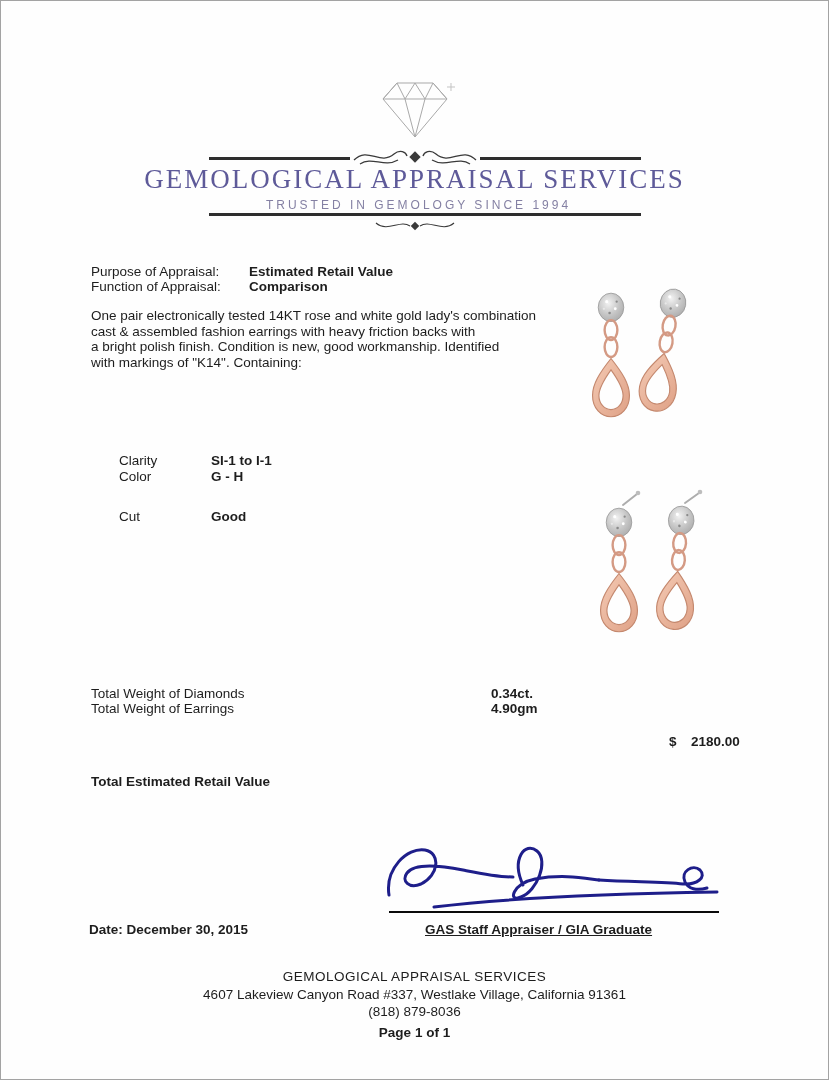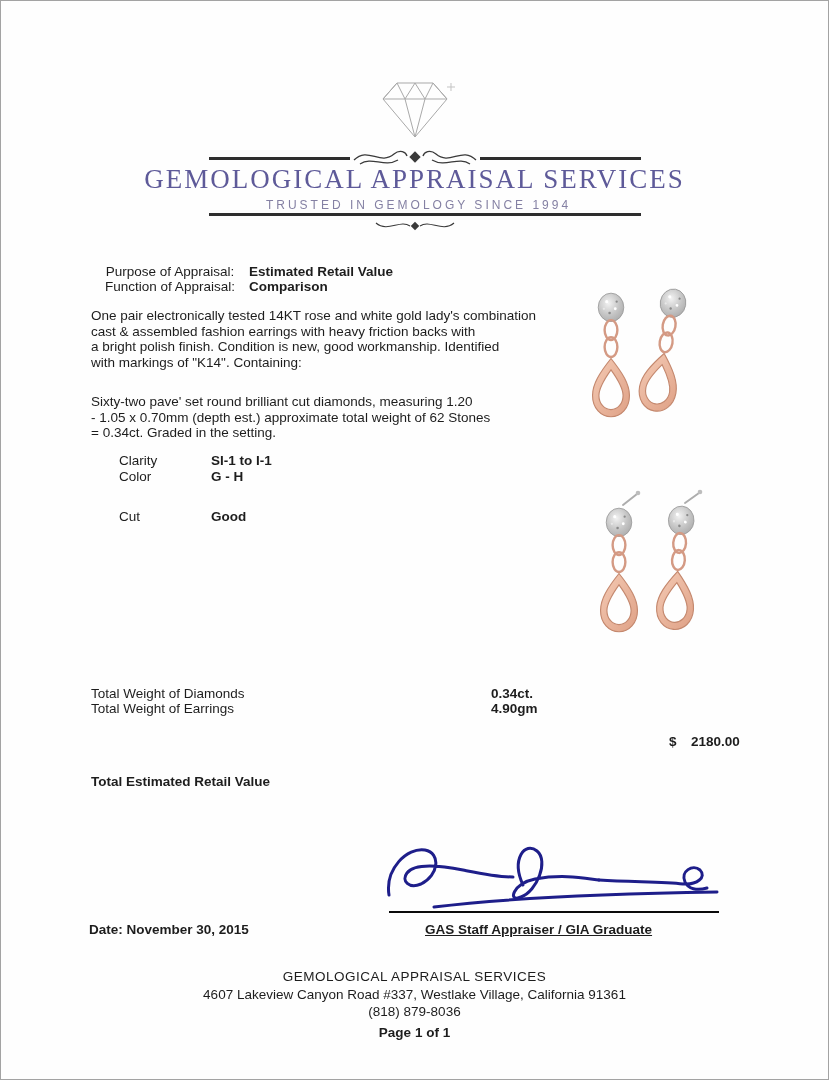--- a/index.html
+++ b/index.html
@@ -37,21 +37,21 @@
   }
   .tagline {
     left:0; right:0; top:197px; text-align:center;
     font-size:12px; letter-spacing:3px;
     color:#8480a3;
     margin-left:8px;
   }
 
   
   .field-row { left:90px; line-height:15.5px; }
-  .field-row .lbl { display:inline-block; width:158px;text-align:center; }
+  .field-row .lbl { display:inline-block; width:158px; }
   .para { left:90px; width:478px; line-height:15.7px; }
   .grade-row { left:118px; line-height:15.7px; }
   .grade-row .lbl { display:inline-block; width:92px; }
 
   .totals-lbl { left:90px; line-height:15.5px; }
   .totals-val { left:490px; font-weight:bold; line-height:15.5px; }
   .retail-lbl { left:90px; top:733px; font-weight:bold;margin-top:40px; }
   .retail-cur { left:668px; top:733px; font-weight:bold; }
   .retail-amt { left:690px; top:733px; font-weight:bold; }
 
@@ -148,23 +148,20 @@
   </div>
   <div class="abs field-row" style="top:278px">
     <span class="lbl">Function of Appraisal:</span><span class="bold">Comparison</span>
   </div>
 
   <div class="abs para pre" style="top:307px">One pair electronically tested 14KT rose and white gold lady's combination
 cast &amp; assembled fashion earrings with heavy friction backs with
 a bright polish finish. Condition is new, good workmanship.  Identified
 with markings of "K14".  Containing:</div>
 
-  <div class="abs para pre" style="top:393px">Sixty-two pave' set round brilliant cut diamonds, measuring 1.20
-- 1.05 x 0.70mm (depth est.) approximate total weight of 62 Stones
-= 0.34ct. Graded in the setting.</div>
 
   <div class="abs grade-row" style="top:452px">
     <span class="lbl">Clarity</span><span class="bold">SI-1 to I-1</span>
   </div>
   <div class="abs grade-row" style="top:468px">
     <span class="lbl">Color</span><span class="bold">G - H</span>
   </div>
   <div class="abs grade-row" style="top:508px">
     <span class="lbl">Cut</span><span class="bold">Good</span>
   </div>
@@ -200,21 +197,21 @@
       <g stroke="#1e1e8a" stroke-width="3" fill="none" stroke-linecap="round">
         <path d="M10,58 C6,32 28,10 46,13 C62,16 60,38 42,47 C30,52 22,44 28,36 C36,25 64,29 84,33 C104,37 118,40 134,40"></path>
         <path d="M144,48 C132,22 146,4 158,14 C170,24 158,54 142,60 C128,66 134,46 156,42 C184,37 204,41 220,43"></path>
         <path d="M220,43 C254,45 284,45 304,47 C318,48 328,40 321,33 C314,27 301,34 306,45 C309,52 318,54 328,51"></path>
         <path d="M55,70 C120,62 210,57 338,55"></path>
       </g>
     </svg>
   </div>
   <div class="abs sig-line"></div>
 
-  <div class="abs date-line">Date: November 30, 2015</div>
+  <div class="abs date-line">Date: December 30, 2015</div>
   <div class="abs appraiser-line">GAS Staff Appraiser / GIA Graduate</div>
 
   <div class="abs footer-block">
     <div style="letter-spacing:0.5px">GEMOLOGICAL APPRAISAL SERVICES</div>
     <div>4607 Lakeview Canyon Road #337, Westlake Village, California 91361</div>
     <div>(818) 879-8036</div>
   </div>
   <div class="abs page-number">Page 1 of 1</div>
 
 </div>

